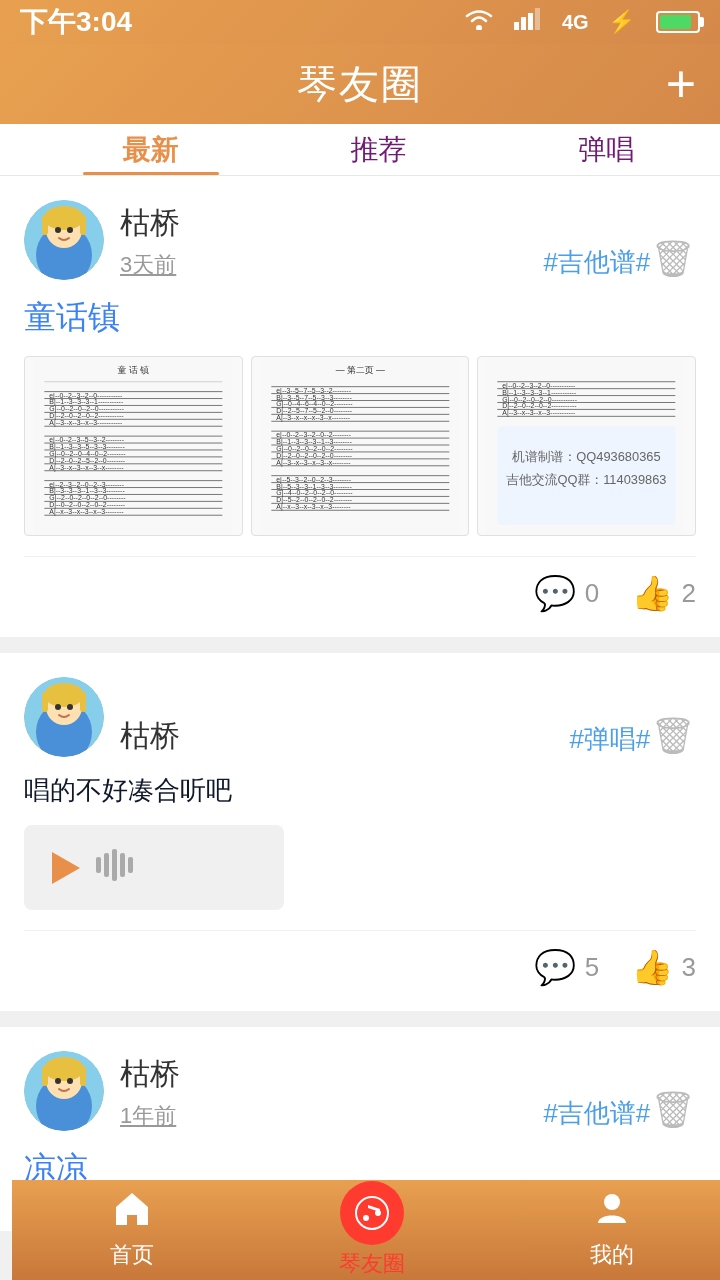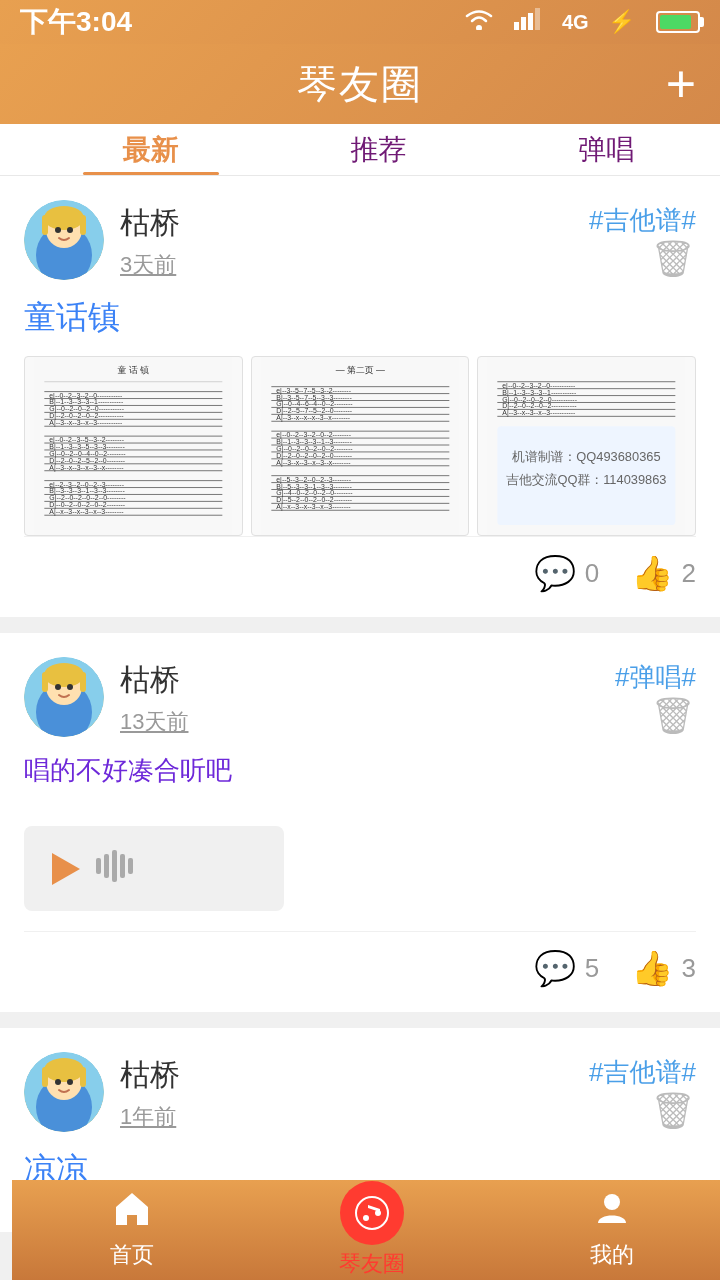--- a/index.html
+++ b/index.html
@@ -94,30 +94,31 @@
       background: linear-gradient(180deg, #87CEEB 0%, #daa520 100%);
       border-radius: 50%;
       overflow: hidden;
       position: relative;
     }
 
     .post-user-info { flex: 1; }
     .post-username { font-size: 30px; color: #333; font-weight: 500; }
     .post-time { font-size: 22px; color: #999; margin-top: 6px; text-decoration: underline; }
     .post-tag { color: #4a9fe8; font-size: 26px; margin-left: auto; }
-    .post-tag-delete { display: flex; flex-direction: column; align-items: flex-end; }
+    .post-tag-delete { display: flex; flex-direction: row; align-items: flex-end; }
     .delete-icon { color: #bbb; font-size: 36px; }
 
     .post-title { font-size: 32px; color: #3b82f6; margin-bottom: 16px; font-weight: 500; }
-    .post-subtitle { font-size: 26px; color: #6d28d9; margin-bottom: 38px; }
+    .post-subtitle { font-size: 26px; color: #0f172a; margin-bottom: 17px; }
 
     
     .sheet-images {
       display: flex;
       gap: 8px;
+      margin-bottom: 20px;
     }
     .sheet-img {
       flex: 1;
       height: 180px;
       background: #f9f9f9;
       border: 1px solid #e0e0e0;
       border-radius: 4px;
       overflow: hidden;
       display: flex;
       align-items: center;
@@ -409,21 +410,20 @@
             <rect x="18" y="15" width="6" height="20" fill="#e8c040" rx="3"></rect>
             <rect x="56" y="15" width="6" height="20" fill="#e8c040" rx="3"></rect>
             <circle cx="34" cy="30" r="3" fill="#333"></circle>
             <circle cx="46" cy="30" r="3" fill="#333"></circle>
             <path d="M35 38 Q40 42 45 38" stroke="#c07050" stroke-width="2" fill="none" stroke-linecap="round"></path>
           </svg>
         </div>
       </div>
       <div class="post-user-info">
         <div class="post-username">枯桥</div>
-        <div class="post-time">13天前</div>
       </div>
       <div class="post-tag-delete">
         <span class="post-tag">#弹唱#</span>
         <span class="delete-icon">🗑</span>
       </div>
     </div>
     <div class="post-subtitle">唱的不好凑合听吧</div>
     
     <div class="audio-player">
       <div class="play-btn"></div>

